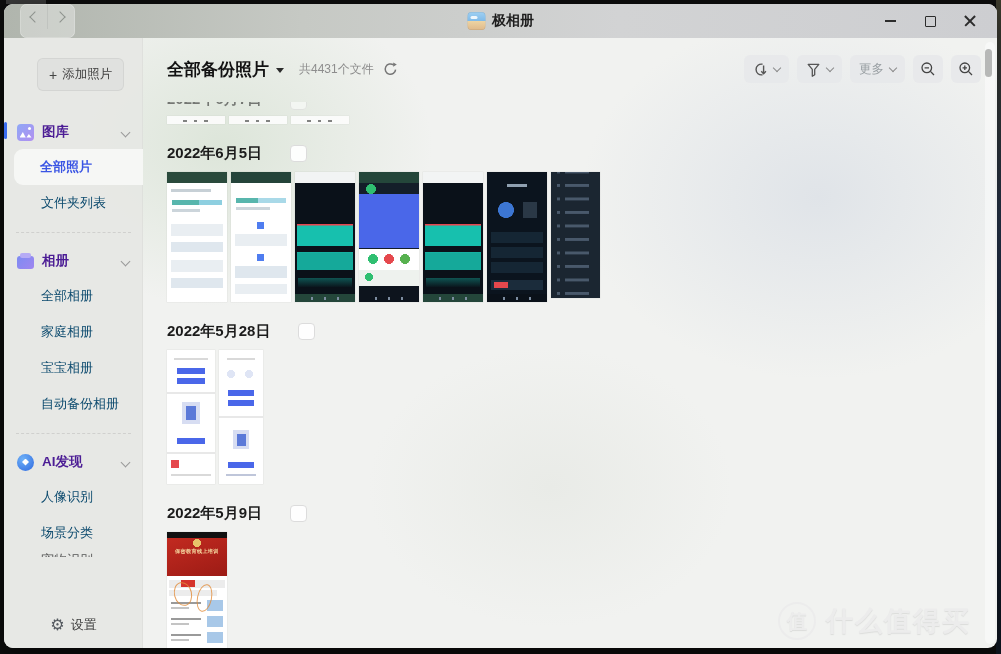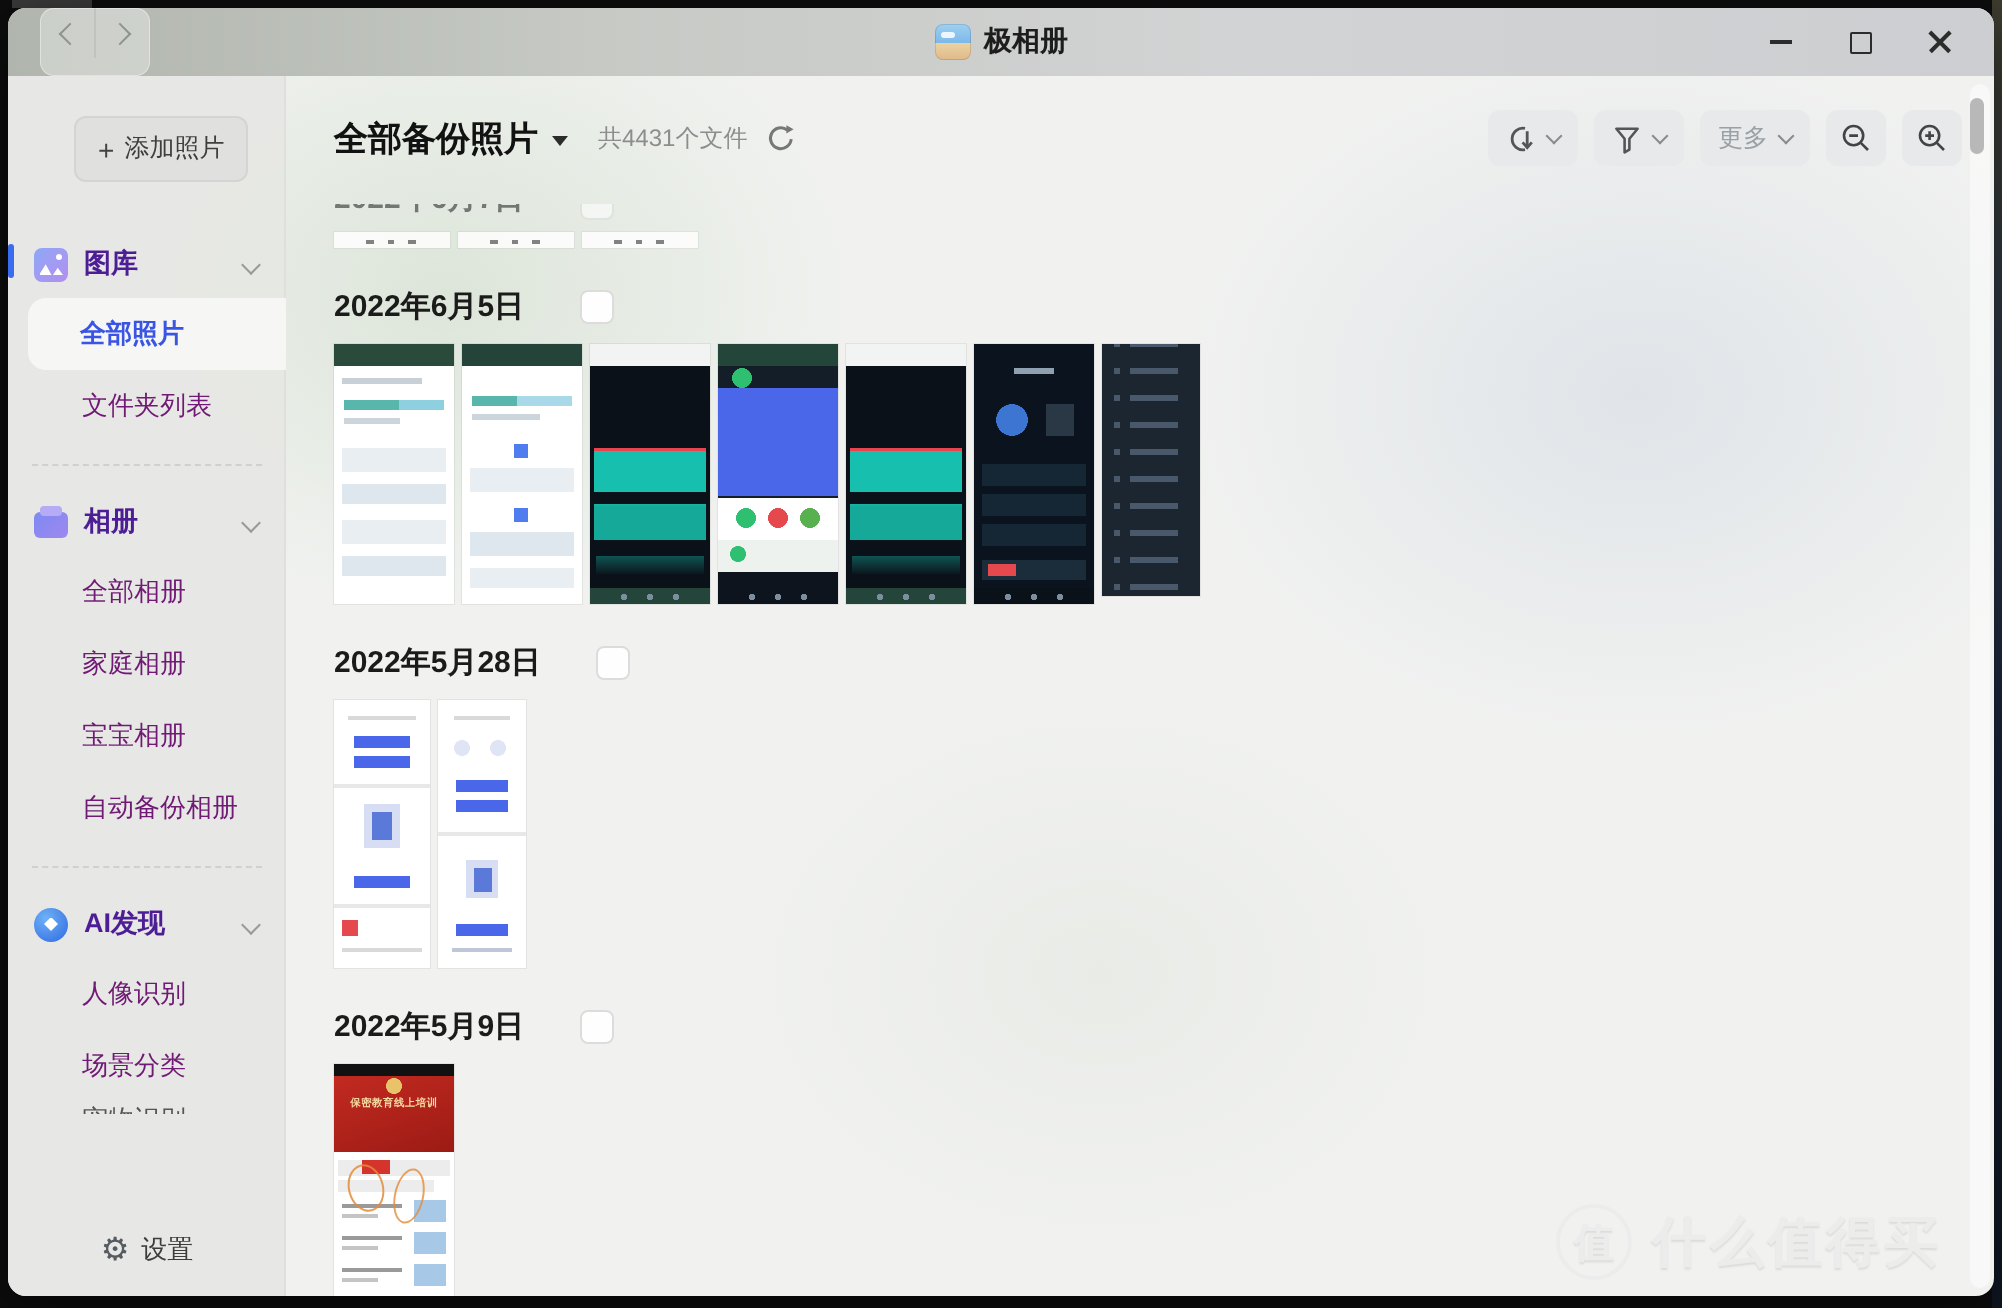--- a/index.html
+++ b/index.html
@@ -53,21 +53,21 @@
   .add-btn{margin:20px 0 10px 33px;display:inline-flex;align-items:center;gap:5px;
     background:#e0e1df;border:1px solid rgba(0,0,0,.05);border-radius:6px;
     padding:7px 11px;font-size:12.5px;color:#3f3f3f;cursor:pointer;}
   .plus{font-size:14px;line-height:10px;color:#444;}
   .sections{margin-top:14px;}
   .sec-h{display:flex;align-items:center;gap:8px;padding:8px 8px 8px 13px;position:relative;
     font-weight:700;font-size:13.5px;color:#4c1d95;cursor:pointer;}
   .accent{position:absolute;left:0;top:7px;width:3px;height:17px;border-radius:2px;background:#3b6cf0;}
   .chev{margin-left:auto;margin-right:6px;width:6px;height:6px;
     border-right:1.4px solid #9a9a9a;border-bottom:1.4px solid #9a9a9a;transform:rotate(45deg);}
-  .item{padding:9px 0 9px 37px;font-size:13px;color:#701a75;cursor:pointer;}
+  .item{padding:9px 0 9px 37px;font-size:13px;color:#0c4a6e;cursor:pointer;}
   .item.active{margin-left:10px;padding-left:26px;border-radius:9px 0 0 9px;
     background:#f6f7f5;color:#3a55e4;font-weight:700;}
   .item.clipped{height:6px;padding-top:0;padding-bottom:0;overflow:hidden;color:#555;}
   .dash{border-top:1px dashed #d0d0ce;margin:11px 12px;}
   .ic{width:17px;height:17px;border-radius:4px;flex:none;position:relative;}
   .ic-gallery{background:linear-gradient(135deg,#8fa8f6,#b28ff0);}
   .ic-gallery::before{content:"";position:absolute;right:3px;top:3px;width:3px;height:3px;border-radius:50%;background:#fff;}
   .ic-gallery::after{content:"";position:absolute;left:2.5px;bottom:3px;width:12px;height:6px;background:#fff;
     clip-path:polygon(0 100%,28% 10%,52% 100%,58% 100%,78% 40%,100% 100%);}
   .ic-album{height:13px;margin-top:3px;border-radius:3px;background:linear-gradient(135deg,#7d8bf2,#a086f0);}

